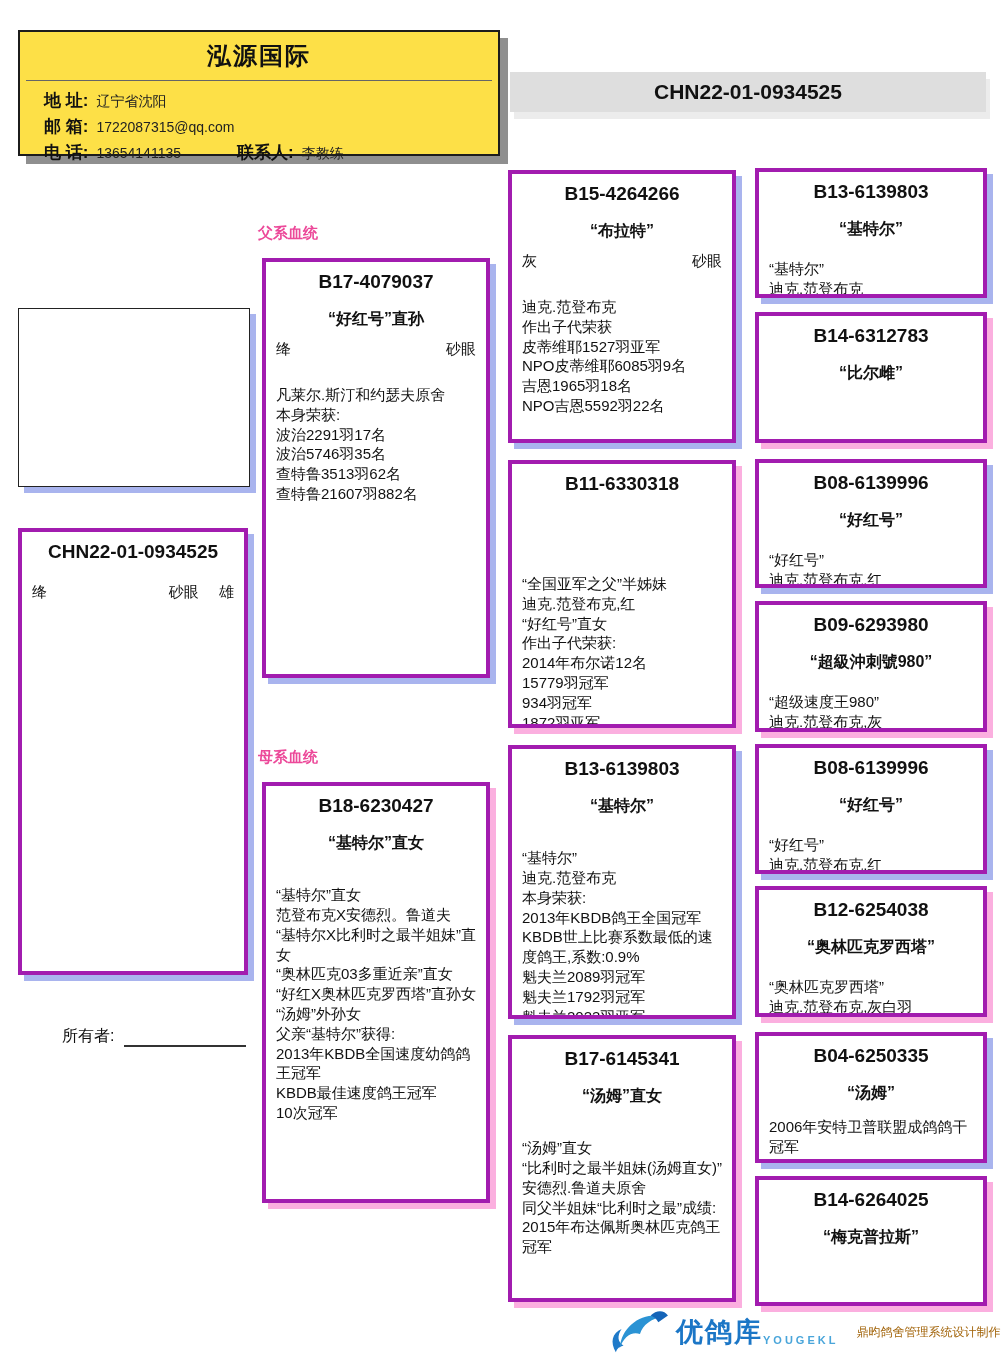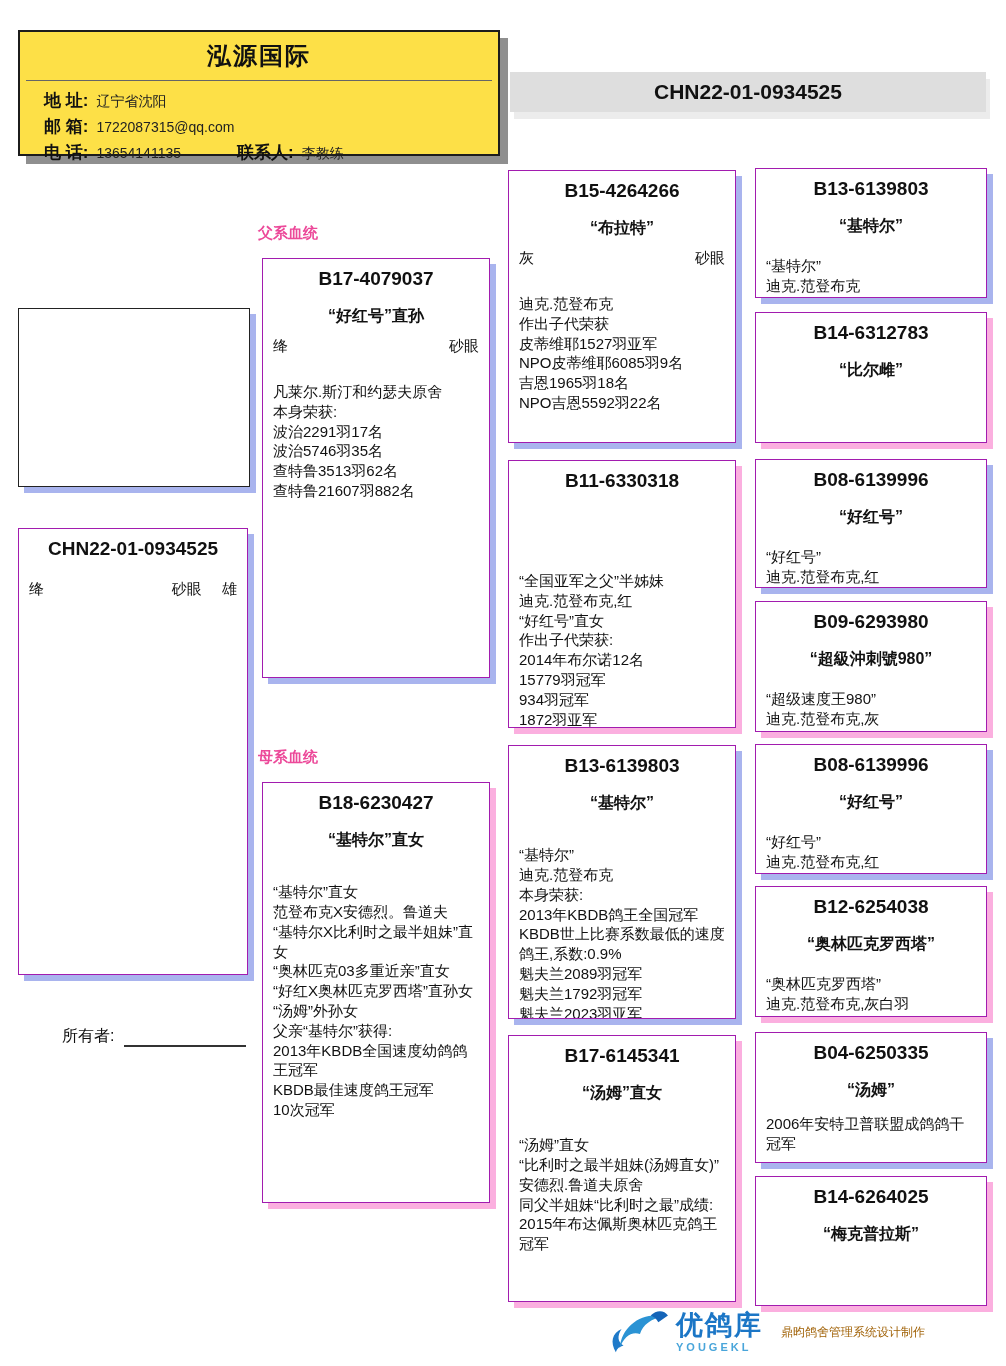--- a/index.html
+++ b/index.html
@@ -17,21 +17,21 @@
   .field-value { font-size:14px; color:#222; }
   .field-gap { width:56px; }
 
   
   .ring-banner { position:absolute; left:510px; top:72px; width:476px; height:40px;
                  background:#dedede; box-shadow:4px 7px 0 #ececec;
                  display:flex; align-items:center; justify-content:center;
                  font-size:21px; font-weight:bold; }
 
   
-  .pbox { position:absolute; background:#fff; border:1px solid #a21caf;
+  .pbox { position:absolute; background:#fff; border:4px solid #a21caf;
           padding:7px 10px; font-size:15px; line-height:1.32; overflow:hidden; box-sizing:border-box; }
   .pbox.blue { box-shadow:6px 6px 0 #a9b4ee; }
   .pbox.pink { box-shadow:6px 6px 0 #fbafdf; }
   .ring  { text-align:center; font-weight:bold; font-size:19px; }
   .pname { text-align:center; font-weight:bold; font-size:16px; margin-top:14px; }
   .attrs { display:flex; justify-content:space-between; margin-top:10px; font-size:15px; }
   .attrs .right span { margin-left:16px; }
   .notes { margin-top:26px; white-space:pre-line; }
   .notes.mt-sm { margin-top:14px; }
   .notes.mt-md { margin-top:20px; }
@@ -61,21 +61,21 @@
   .lab-paternal { left:258px; top:224px; }
   .lab-maternal { left:258px; top:748px; }
 
   
   .owner-line { position:absolute; left:62px; top:1026px; font-size:16px; display:flex; align-items:flex-end; }
   .owner-underline { display:inline-block; width:122px; border-bottom:2px solid #333; margin-left:10px; }
 
   
   .footer { position:absolute; left:608px; top:1304px; display:flex; align-items:center; }
   .bird-icon { width:62px; height:56px; }
-  .logo-stack { margin-left:6px; display:flex; flex-direction:column; align-items:flex-start; }
+  .logo-stack { margin-left:6px; display:flex; flex-direction:row; align-items:flex-end; }
   .logo-cn { font-size:27px; font-weight:bold; color:#1b76c6; letter-spacing:2px; line-height:1; }
   .logo-en { font-size:11px; font-weight:bold; color:#49a5da; letter-spacing:3px; margin-top:2px; }
   .credit  { font-size:12px; color:#a16207; margin-left:18px; white-space:nowrap; }
 </style>
 </head>
 <body>
 
 <div class="company-box">
   <div class="company-name">泓源国际</div>
   <div class="company-hr"></div>

